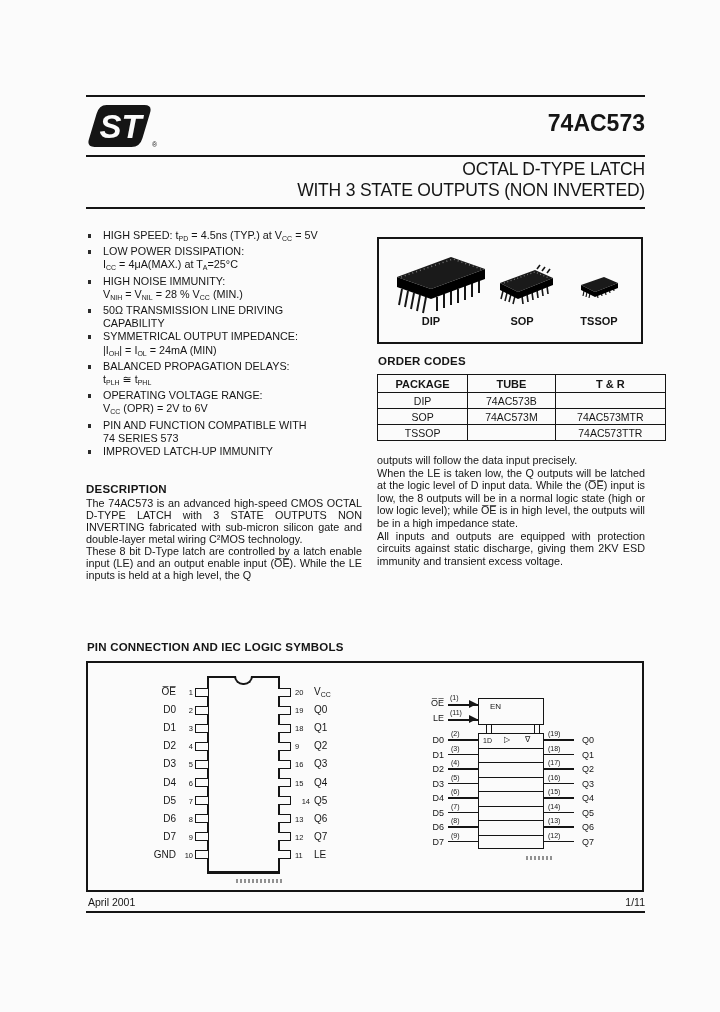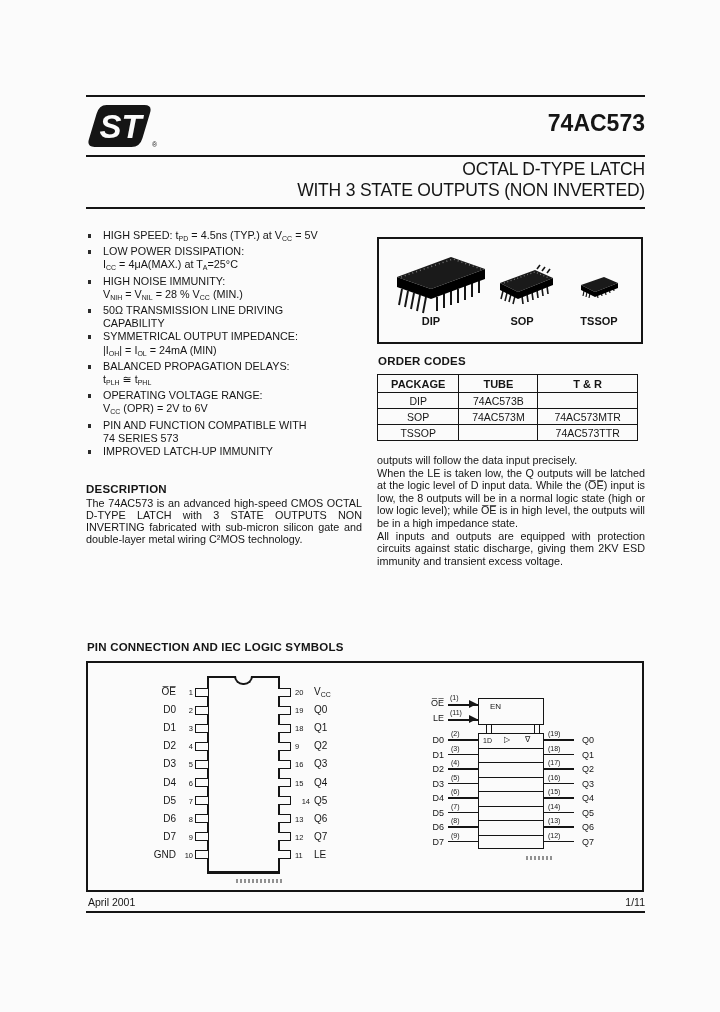--- a/index.html
+++ b/index.html
@@ -16,21 +16,21 @@
   .feat{position:relative;padding-left:17px;}
   .feat .bullet{position:absolute;left:2px;top:5px;width:3px;height:4px;background:#2b2b2b;}
   
   #desc-left{position:absolute;left:86px;top:497px;width:276px;font-size:10.8px;line-height:12px;text-align:justify;}
   #right-paragraphs{position:absolute;left:377px;top:454px;width:268px;font-size:10.8px;line-height:12.6px;text-align:justify;}
   .para{margin:0;}
   
   #package-box{position:absolute;left:377px;top:237px;width:266px;height:107px;border:2px solid #151515;box-sizing:border-box;background:#fbfbfb;}
   .pkg-label{position:absolute;top:76px;width:60px;text-align:center;font-size:11px;font-weight:bold;}
   
-  #order-table{position:absolute;left:377px;top:374px;width:261px;border-collapse:collapse;font-size:10.5px;}
+  #order-table{position:absolute;left:377px;top:374px;width:289px;border-collapse:collapse;font-size:10.5px;}
   #order-table th,#order-table td{border:1.4px solid #151515;text-align:center;padding:0;height:15px;}
   #order-table th{height:17px;font-size:11px;}
   
   #pin-box{position:absolute;left:86px;top:661px;width:558px;height:231px;border:2px solid #151515;box-sizing:border-box;background:#fbfbfb;}
   .line-h{position:absolute;height:1.6px;background:#151515;}
   .pin-num{position:absolute;font-size:7.5px;line-height:9px;}
   .pin-label{position:absolute;font-size:10px;line-height:11px;white-space:nowrap;}
   .iec-pin{position:absolute;font-size:7px;line-height:8px;}
   .iec-label{position:absolute;font-size:9px;line-height:10px;white-space:nowrap;}
   .stub{position:absolute;width:13px;height:9px;border:1.6px solid #151515;background:#fbfbfb;box-sizing:border-box;}
@@ -210,20 +210,21 @@
 
   <div id="right-paragraphs">
       <p class="para">outputs will follow the data input precisely.</p>
       <p class="para">When the LE is taken low, the Q outputs will be latched at the logic level of D input data. While the (O̅E̅) input is low, the 8 outputs will be in a normal logic state (high or low logic level); while O̅E̅ is in high level, the outputs will be in a high impedance state.</p>
       <p class="para">All inputs and outputs are equipped with protection circuits against static discharge, giving them 2KV ESD immunity and transient excess voltage.</p>
     </div>
 
   <div class="sec-heading" style="left:86px;top:483px;">DESCRIPTION</div>
   <div id="desc-left">
       <p class="para">The 74AC573 is an advanced high-speed CMOS OCTAL D-TYPE LATCH with 3 STATE OUTPUTS NON INVERTING fabricated with sub-micron silicon gate and double-layer metal wiring C²MOS technology.</p>
+      <p class="para">These 8 bit D-Type latch are controlled by a latch enable input (LE) and an output enable input (O̅E̅). While the LE inputs is held at a high level, the Q</p>
     </div>
 
   <div class="sec-heading" style="left:87px;top:641px;">PIN CONNECTION AND IEC LOGIC SYMBOLS</div>
 
   <div id="pin-box">
     <div id="dip-body"></div>
     <div id="dip-notch"></div>
     <div id="dip-pins">
         <div class="stub" style="left: 107px; top: 24.5px; border-right: none;"></div>
         <div class="pin-num" style="left: 90px; top: 25px; width: 15px; text-align: right;">1</div>

